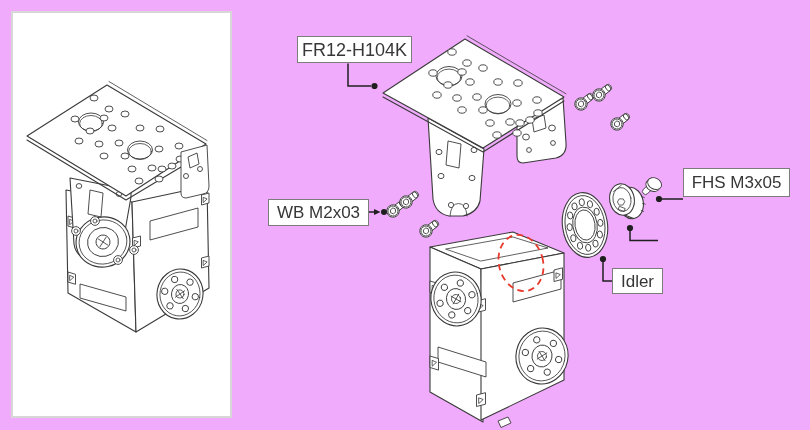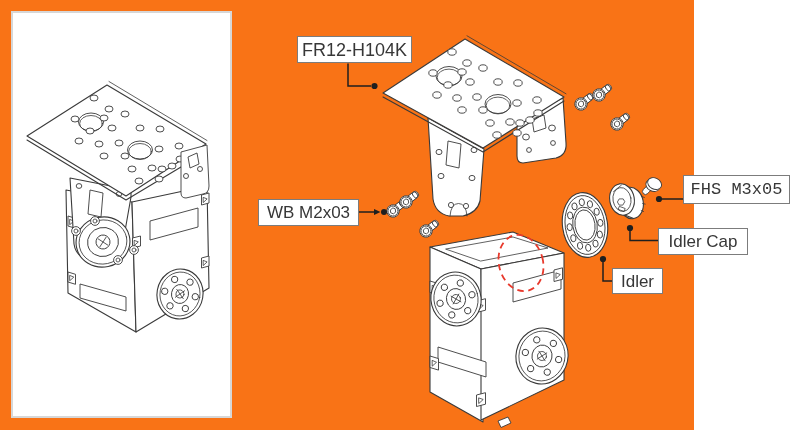--- a/index.html
+++ b/index.html
@@ -1,25 +1,25 @@
 <!DOCTYPE html>
 <html><head>
 <meta charset="utf-8">
 <style>
   html,body{margin:0;padding:0;background:#fff;}
   body{width:810px;height:430px;overflow:hidden;}
-  .stage{position:relative;width:694px;height:430px;font-family:"Liberation Sans",sans-serif;background:#f97316;text-align:right;}
+  .stage{position:relative;width:810px;height:430px;font-family:"Liberation Sans",sans-serif;background:#f0abfc;text-align:right;}
   .panel{position:absolute;left:11px;top:11px;width:217px;height:403px;border:2px solid #d7d7d7;background:#fff;}
   svg.art{position:absolute;left:0;top:0;z-index:2;}
   .label{position:absolute;z-index:3;display:flex;align-items:center;justify-content:center;
          background:#fff;border:1.4px solid #7c7c7c;color:#373737;font-size:17px;line-height:1;
          font-family:"Liberation Sans",sans-serif;white-space:nowrap;}
   #lbl-frame{left:297px;top:36px;width:113px;height:25px;font-size:18px;}
-  #lbl-wb{left:258px;top:199px;width:99px;height:25px;}
-  #lbl-fhs{left:683px;top:175px;width:105px;height:27px;font-family:Liberation Mono, monospace;}
+  #lbl-wb{left:268px;top:199px;width:99px;height:25px;}
+  #lbl-fhs{left:683px;top:168px;width:105px;height:27px;}
   #lbl-idlercap{left:658px;top:228px;width:88px;height:25px;}
   #lbl-idler{left:612px;top:268px;width:49px;height:24px;}
   
   .ln{fill:none;stroke:#3a3a3a;stroke-width:1.1;stroke-linejoin:round;stroke-linecap:round;}
   .fw{fill:#fff;stroke:#3a3a3a;stroke-width:1.1;stroke-linejoin:round;}
   .fw2{fill:#fff;stroke:#3a3a3a;stroke-width:.9;stroke-linejoin:round;}
   .h{fill:#fff;stroke:#3a3a3a;stroke-width:.9;}
   .thin{fill:none;stroke:#3a3a3a;stroke-width:.8;stroke-linecap:round;}
   .d{fill:#1f1f1f;stroke:none;}
   .ld{fill:none;stroke:#1f1f1f;stroke-width:1.5;}
@@ -313,16 +313,15 @@
     </g>
     <g>
       <circle class="d" cx="603" cy="259" r="3.1"></circle>
         <path class="ld" d="M603,262 V281 H628"></path>
     </g>
   </svg>
 
   <div class="label" id="lbl-frame">FR12-H104K</div>
   <div class="label" id="lbl-wb">WB M2x03</div>
   <div class="label" id="lbl-fhs">FHS M3x05</div>
-  <div class="label" id="lbl-idlercap">Idler Cap</div>
   <div class="label" id="lbl-idler">Idler</div>
 
 </div>
 
 </body></html>

